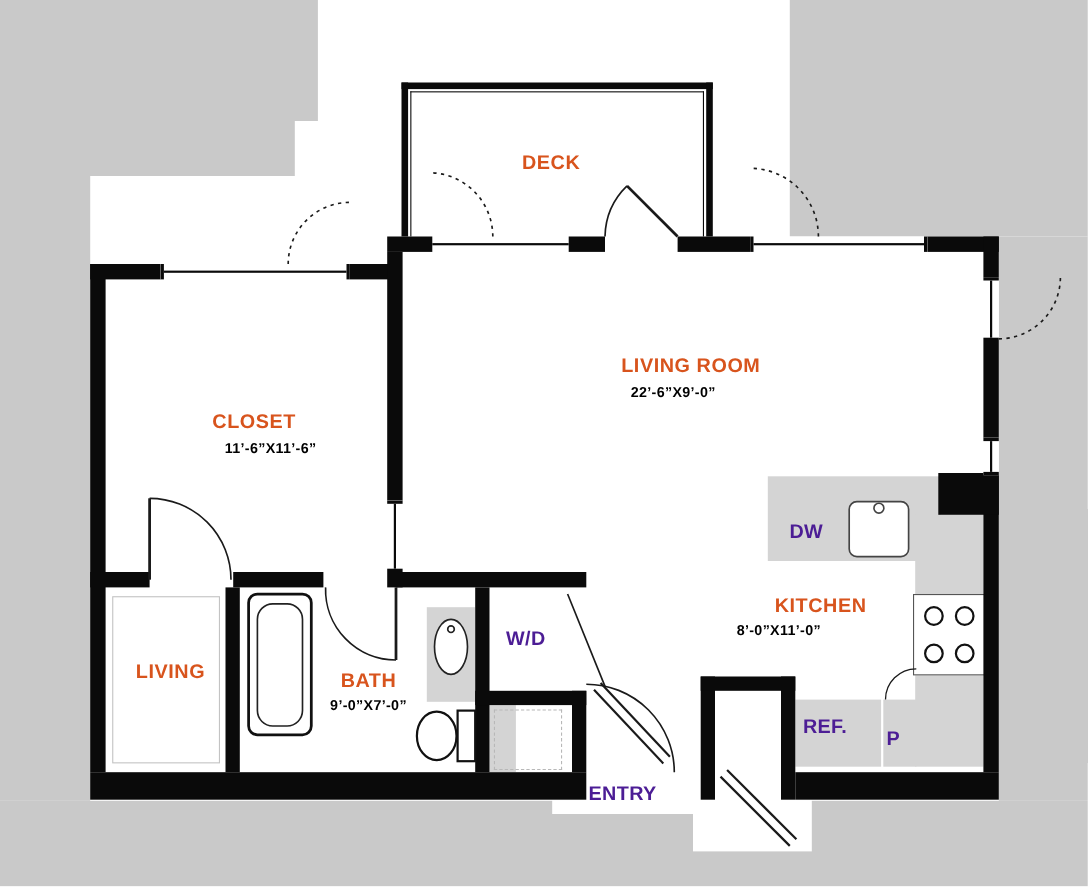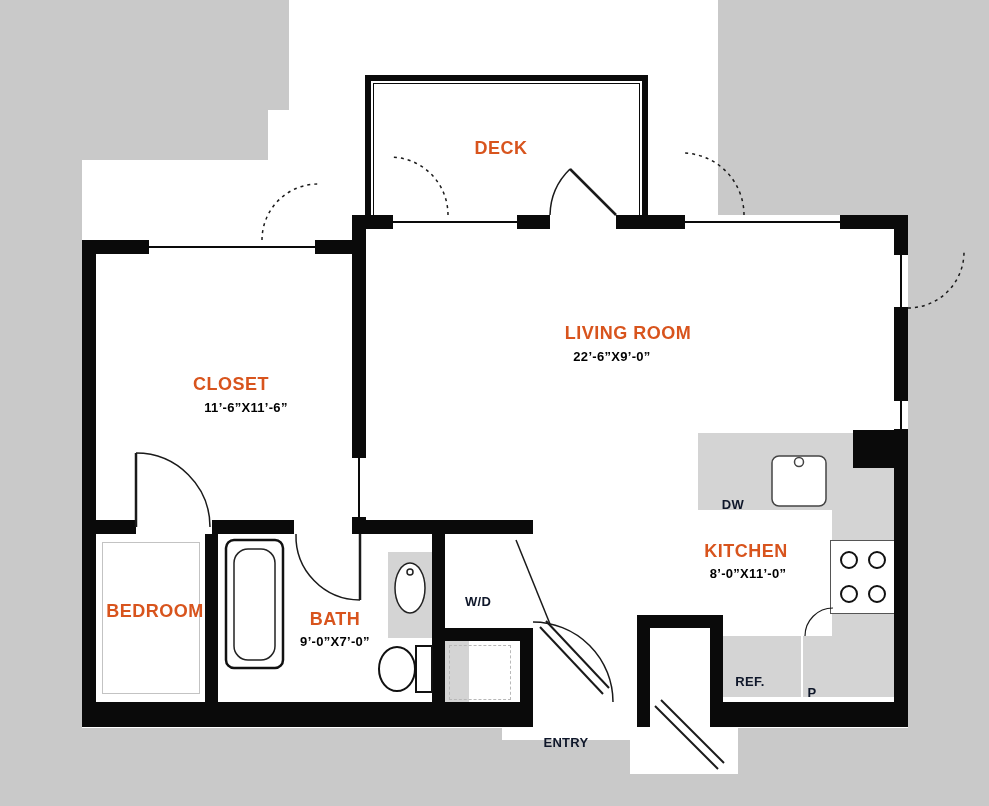--- a/index.html
+++ b/index.html
@@ -11,21 +11,21 @@
   .counter{position:absolute;background:var(--counter,#d4d4d4);}
   .window-h{position:absolute;background:#fff;border-left:3px solid var(--wall,#0a0a0a);border-right:3px solid var(--wall,#0a0a0a);box-sizing:border-box;}
   .window-h::before{content:"";position:absolute;left:0;right:0;top:50%;height:2px;margin-top:-1px;background:var(--wall,#0a0a0a);}
   .window-v{position:absolute;background:#fff;border-top:3px solid var(--wall,#0a0a0a);border-bottom:3px solid var(--wall,#0a0a0a);box-sizing:border-box;}
   .window-v::before{content:"";position:absolute;top:0;bottom:0;left:50%;width:2px;margin-left:-1px;background:var(--wall,#0a0a0a);}
   .deck-outline{position:absolute;border:6px solid var(--wall,#0a0a0a);border-bottom:none;background:#fff;box-sizing:border-box;}
   .deck-inner{position:absolute;left:2px;top:2px;right:2px;bottom:0;border:1px solid var(--wall,#0a0a0a);border-bottom:none;}
   .room-label{position:absolute;transform:translate(-50%,-50%);color:var(--accent,#d8541d);
               font-weight:bold;font-size:18px;letter-spacing:.5px;white-space:nowrap;}
   .dim{position:absolute;transform:translate(-50%,-50%);color:#000;font-weight:bold;font-size:13px;letter-spacing:.3px;white-space:nowrap;}
-  .fixture-label{position:absolute;transform:translate(-50%,-50%);color:#0f172a;font-weight:bold;font-size:13px;letter-spacing:.3px;white-space:nowrap;margin-top:20px;}
+  .fixture-label{position:absolute;transform:translate(-50%,-50%);color:#4c1d95;font-weight:bold;font-size:18px;letter-spacing:.3px;white-space:nowrap;}
   .shelf{position:absolute;border:1px solid #c3c3c3;}
   .dashed{position:absolute;border:1px dashed #b8b8b8;}
   .overlay{position:absolute;left:0;top:0;pointer-events:none;}
 </style>
 </head>
 <body>
 
 <div class="canvas">
 
   <div class="mass" style="left:0;top:0;width:289px;height:110px"></div>
@@ -119,22 +119,22 @@
       </g>
     </g>
   </svg>
 
   <div class="room-label" style="left:501px;top:148px">DECK</div>
   <div class="room-label" style="left:628px;top:333px">LIVING ROOM</div>
   <div class="dim" style="left:612px;top:356px">22’-6”X9’-0”</div>
   <div class="room-label" style="left:231px;top:384px">CLOSET</div>
   <div class="dim" style="left:246px;top:407px">11’-6”X11’-6”</div>
   <div class="room-label" style="left:746px;top:551px">KITCHEN</div>
-  <div class="dim" style="left:748px;top:573px">8’-0”X11’-0”</div>
+  <div class="dim" style="left:708px;top:573px">8’-0”X11’-0”</div>
   <div class="room-label" style="left:335px;top:619px">BATH</div>
   <div class="dim" style="left:335px;top:641px">9’-0”X7’-0”</div>
-  <div class="room-label" style="left:155px;top:611px">BEDROOM</div>
+  <div class="room-label" style="left:155px;top:611px">LIVING</div>
   <div class="fixture-label" style="left:478px;top:581px">W/D</div>
   <div class="fixture-label" style="left:566px;top:722px">ENTRY</div>
   <div class="fixture-label" style="left:733px;top:484px">DW</div>
   <div class="fixture-label" style="left:750px;top:661px">REF.</div>
   <div class="fixture-label" style="left:812px;top:672px">P</div>
 </div>
 
 </body></html>

